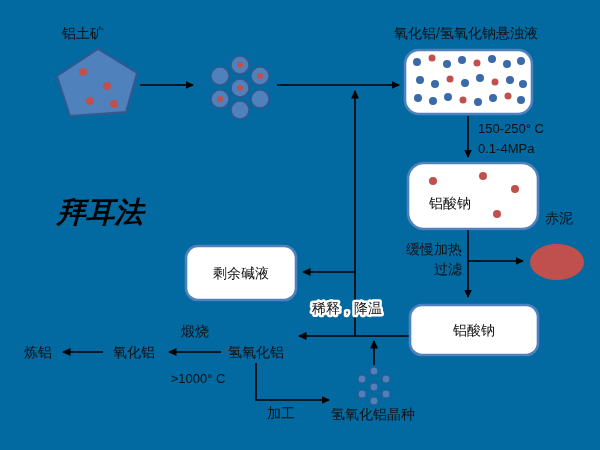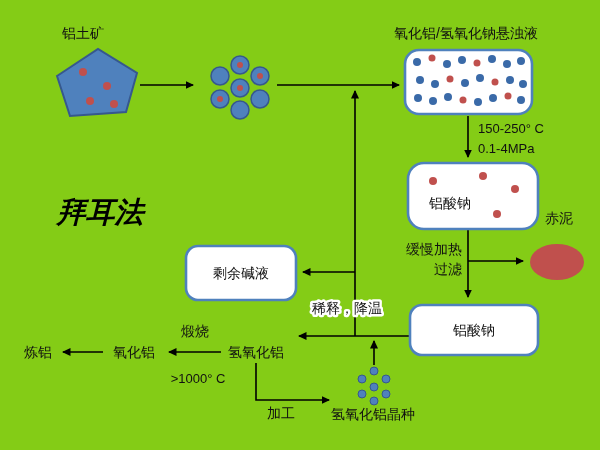--- a/index.html
+++ b/index.html
@@ -1,16 +1,16 @@
 <!DOCTYPE html>
 <html><head>
 <meta charset="utf-8">
 <style>
   html,body{margin:0;padding:0;background:#ffffff;}
-  .stage{width:600px;height:450px;background:#84cc16;position:relative;overflow:hidden;
+  .stage{width:600px;height:450px;background:#0369a1;position:relative;overflow:hidden;
          font-family:"Liberation Sans","DejaVu Sans",sans-serif;}
   svg{display:block;}
   text{font-family:"Liberation Sans","DejaVu Sans",sans-serif;font-size:14px;fill:#111111;}
   text.small{font-size:13px;}
   text.halo{paint-order:stroke;stroke:#ffffff;stroke-width:5px;stroke-linejoin:round;}
   text.title-text{font-family:"DejaVu Serif","Liberation Serif",serif;font-style:italic;
                   font-weight:bold;font-size:29px;fill:#000000;}
   .node-box{fill:#ffffff;stroke:#4f81bd;stroke-width:2.6px;}
   .flow-line{stroke:#000000;stroke-width:1.6px;fill:none;}
   .blue-shape{fill:#4f81bd;stroke:#36588e;}

